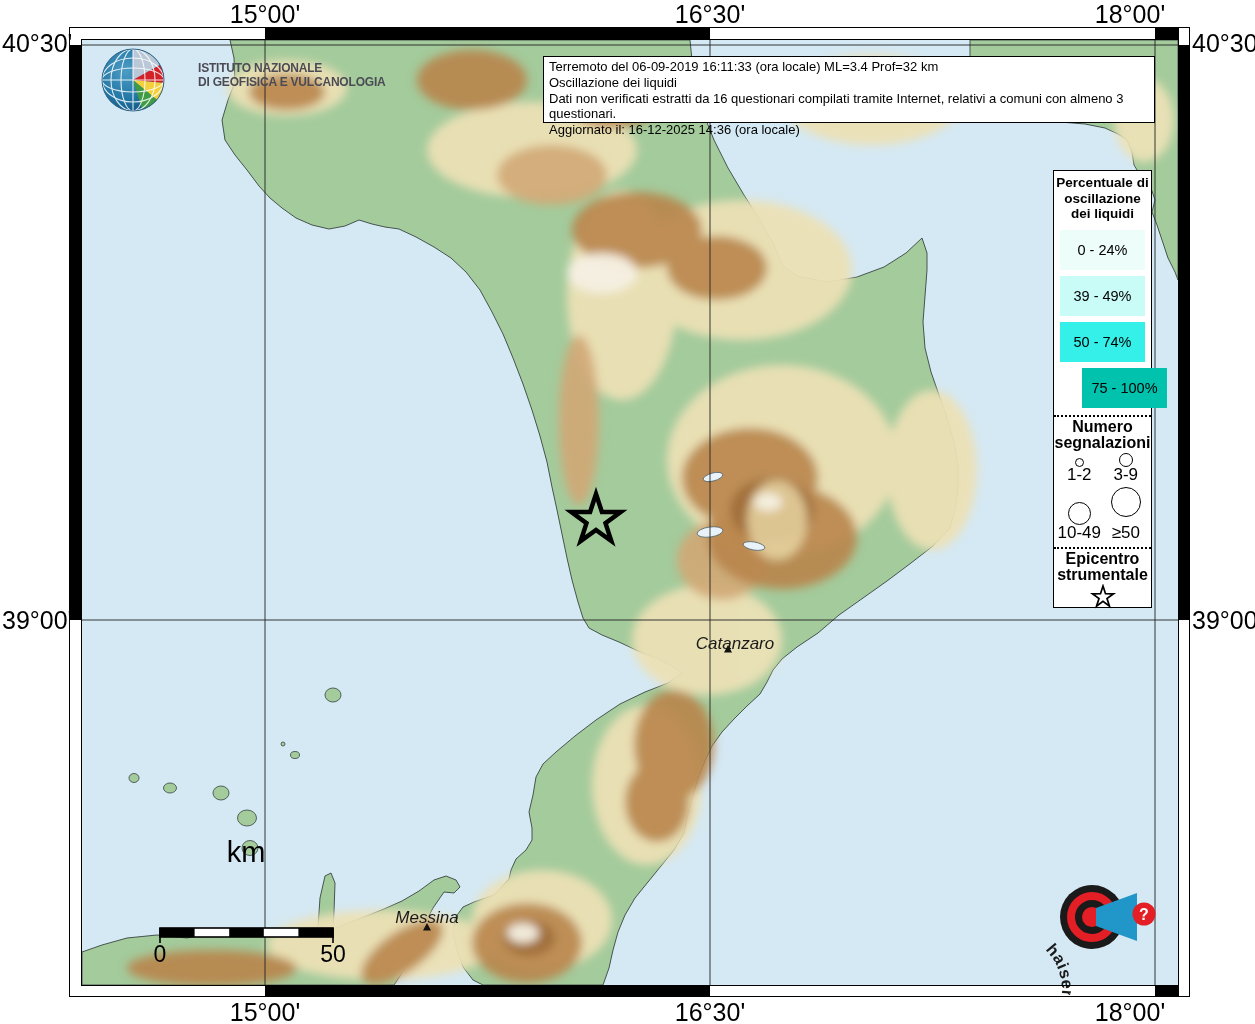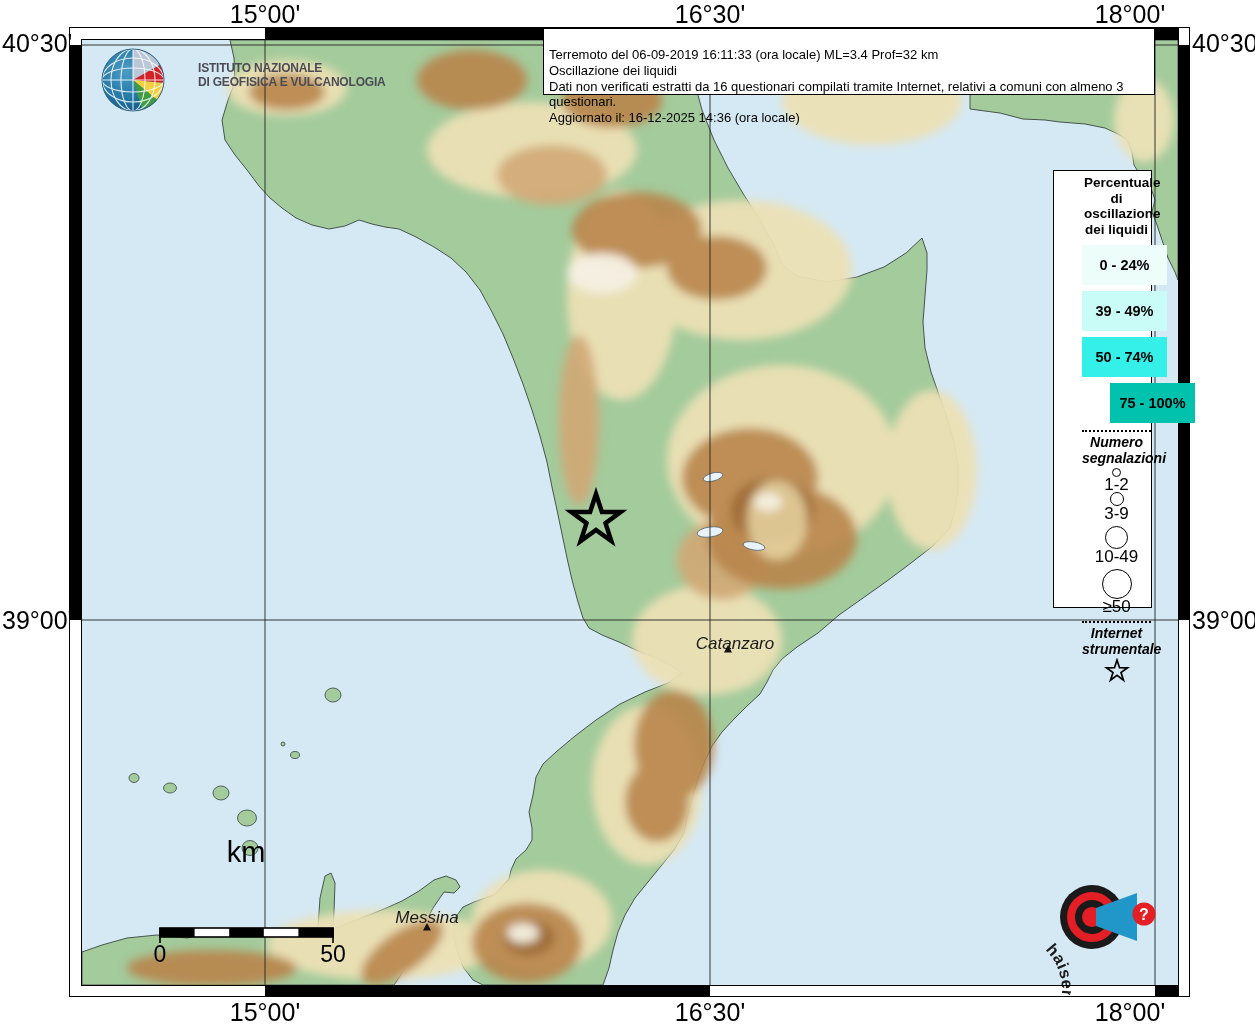--- a/index.html
+++ b/index.html
@@ -7,30 +7,30 @@
          font-family:"Liberation Sans",sans-serif;overflow:hidden;}
   .abs{position:absolute;}
   
   .frame-outer{left:69px;top:27px;width:1121px;height:970px;border:1.5px solid #000;box-sizing:border-box;z-index:3;pointer-events:none;}
   .frame-inner{left:81px;top:39px;width:1098px;height:947px;border:1px solid #000;box-sizing:border-box;z-index:3;pointer-events:none;}
   .band{background:#000;z-index:2;}
   
   .coord{font-size:25px;color:#000;height:26px;line-height:26px;z-index:4;white-space:nowrap;}
   .c-center{width:130px;text-align:center;}
   
-  .infobox{left:543px;top:28px;width:612px;height:67px;background:#fff;border:1px solid #000;
-           box-sizing:border-box;font-size:13px;line-height:15.8px;padding:18px 5px;z-index:5;color:#000;}
+  .infobox{left:543px;top:56px;width:612px;height:67px;background:#fff;border:1px solid #000;
+           box-sizing:border-box;font-size:13px;line-height:15.8px;padding:2px 5px;z-index:5;color:#000;}
   
   .legend{left:1053px;top:170px;width:99px;height:438px;background:#fff;border:1px solid #000;
-          box-sizing:border-box;z-index:5;color:#000;padding-left:28px;}
+          box-sizing:border-box;z-index:5;color:#000;}
   .lg-title{font-weight:bold;font-size:13.5px;line-height:15.5px;text-align:center;padding:4px 2px 2px;}
   .swatch{width:85px;height:40px;margin:6px auto 0;display:flex;align-items:center;justify-content:center;
-          font-weight:bold;font-size:14.5px;}
+          font-weight:normal;font-size:14.5px;}
   .lg-sep{border-top:2px dotted #000;margin:7px 0 2px;}
-  .lg-sub{font-weight:bold;font-size:14px;line-height:16px;text-align:center;font-style:italic;}
+  .lg-sub{font-weight:bold;font-size:16px;line-height:16px;text-align:center;}
   .circ-grid{display:flex;flex-wrap:wrap;justify-content:space-around;padding:2px 2px 0;}
   .circ-cell{width:44px;display:flex;flex-direction:column;align-items:center;justify-content:flex-end;}
   .circ{border:1.7px solid #000;border-radius:50%;background:#fff;box-sizing:border-box;}
   .circ-lab{font-size:17px;line-height:15px;}
   .epi-star{display:block;margin:1px auto 0;}
   
   .citylab{font-size:17px;color:#1a1a1a;text-align:center;width:110px;z-index:4;font-style:italic;}
   .kmlab{font-size:29px;color:#000;text-align:center;z-index:4;}
   .numlab{font-size:23px;color:#000;text-align:center;z-index:4;}
   .ingv-text{left:172px;top:61px;font-size:12px;font-weight:bold;line-height:14px;color:#4b4b55;
@@ -243,27 +243,27 @@
         <span class="circ-lab">1-2</span>
       </div>
       <div class="circ-cell">
         <span class="circ" style="width:14px;height:14px;"></span>
         <span class="circ-lab">3-9</span>
       </div>
       <div class="circ-cell" style="margin-top:5px;">
         <span class="circ" style="width:23px;height:23px;"></span>
         <span class="circ-lab">10-49</span>
       </div>
-      <div class="circ-cell" style="margin-top:5px;">
+      <div class="circ-cell" style="margin-top:5px;gap:8px;">
         <span class="circ" style="width:30px;height:30px;"></span>
         <span class="circ-lab">≥50</span>
       </div>
     </div>
     <div class="lg-sep"></div>
-    <div class="lg-sub">Internet strumentale</div>
+    <div class="lg-sub">Epicentro strumentale</div>
     <svg class="epi-star" width="28" height="26" viewBox="0 0 28 26">
       <path d="M14,2 L11.5,9.7 L3.5,9.8 L10,14.5 L7.5,22.2 L14,17.4 L20.5,22.2 L18,14.5 L24.5,9.8 L16.5,9.7 Z" fill="none" stroke="#000" stroke-width="1.7"></path>
     </svg>
   </div>
 
   <div class="abs citylab" style="left:680px;top:634px;">Catanzaro</div>
   <div class="abs citylab" style="left:372px;top:908px;">Messina</div>
 
   <div class="abs kmlab" style="left:206px;top:836px;width:80px;">km</div>
   <div class="abs numlab" style="left:140px;top:941px;width:40px;">0</div>

